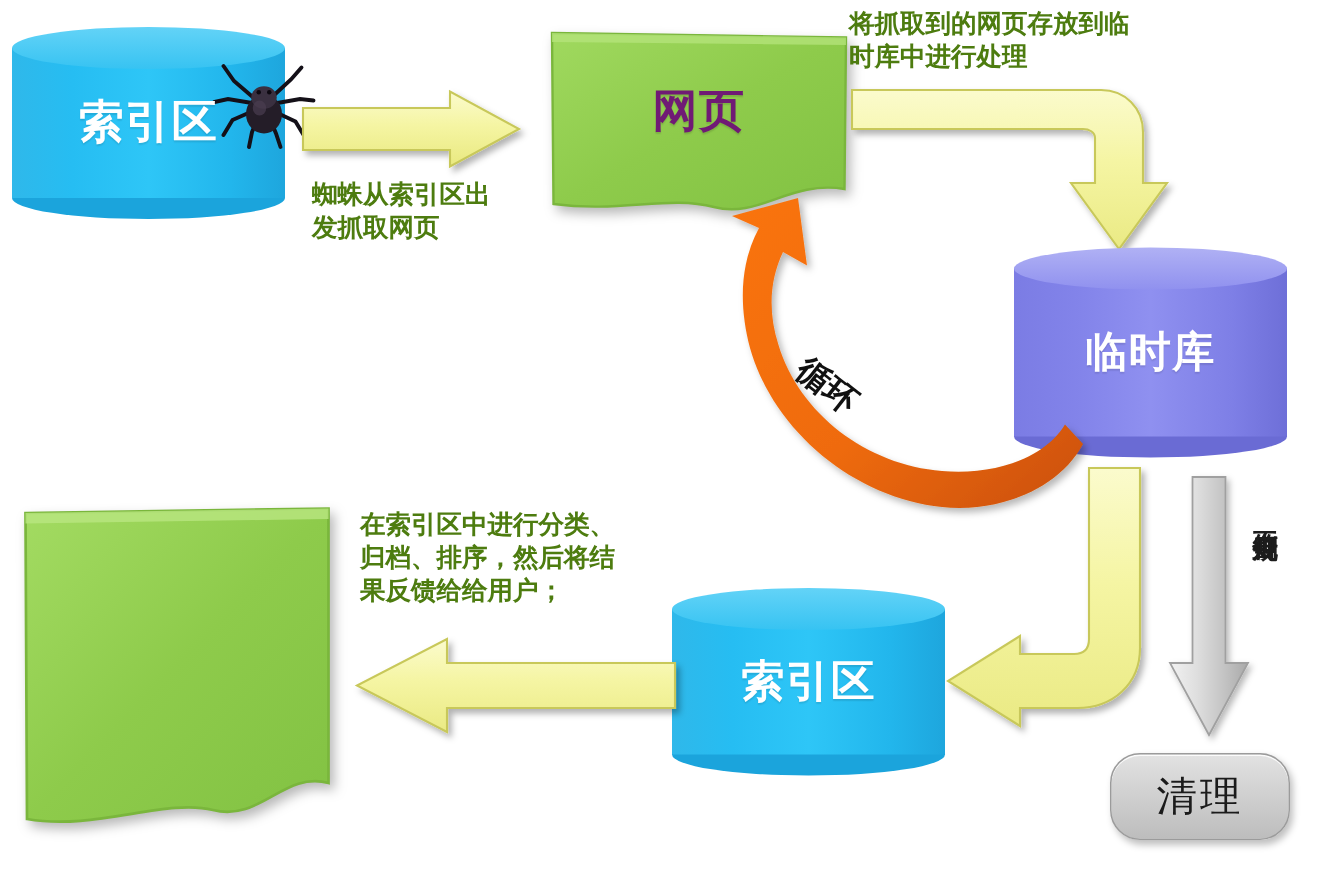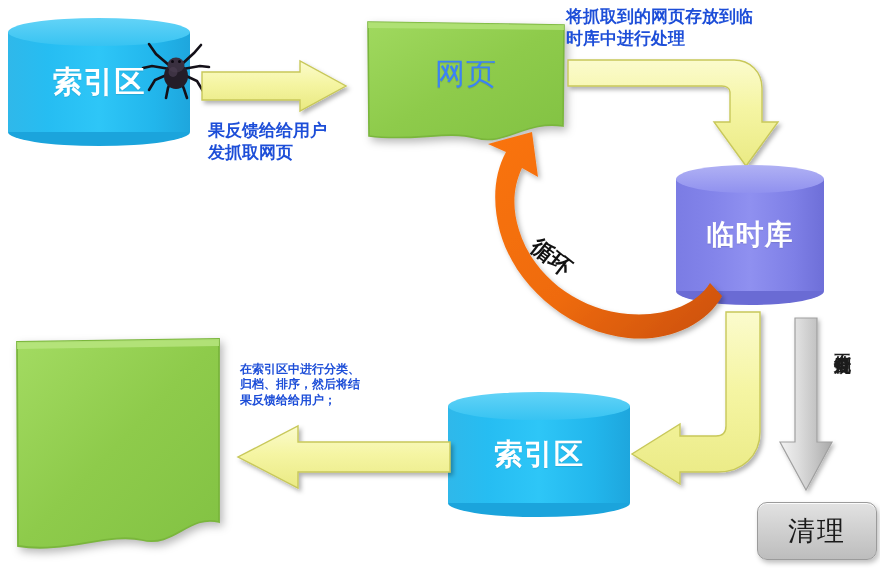--- a/index.html
+++ b/index.html
@@ -77,34 +77,34 @@
   
   .doc {
     position: absolute;
     filter: drop-shadow(3px 4px 4px rgba(0,0,0,0.28));
   }
   .doc svg { display:block; width:100%; height:100%; }
   .doc .doc-label {
     position: absolute;
     left: 0; right: 0;
     text-align: center;
-    color: #3b82f6;
-    font-weight: 400;
+    color: #701a75;
+    font-weight: 700;
     letter-spacing: 1px;
     text-shadow: 0 1px 1px rgba(0,0,0,0.12);
   }
 
   
   .arrow { position: absolute; }
   .arrow svg { display: block; width: 100%; height: 100%; overflow: visible; }
 
   
   .note {
     position: absolute;
-    color: #1d4ed8;
+    color: #4d7c0f;
     font-weight: 700;
     line-height: 1.28;
     white-space: pre-line;
   }
   .note-v {
     position: absolute;
     color: #1c1c1c;
     font-weight: 700;
     writing-mode: vertical-rl;
     text-orientation: upright;
@@ -183,21 +183,21 @@
           <stop offset="100%" stop-color="#e9e980"></stop>
         </linearGradient>
         <filter id="shA" x="-40%" y="-40%" width="200%" height="200%">
           <feDropShadow dx="2.5" dy="3" stdDeviation="2.2" flood-color="#000" flood-opacity="0.3"></feDropShadow>
         </filter>
       </defs>
       <path d="M2 12 L100 12 L100 1 L146 26 L100 51 L100 40 L2 40 Z" fill="url(#gyA)" stroke="#c8c85a" stroke-width="1.4" filter="url(#shA)"></path>
     </svg>
   </div>
 
-  <div class="note" style="left:208px; top:120px; width:150px; font-size:17px;">果反馈给给用户
+  <div class="note" style="left:208px; top:120px; width:150px; font-size:17px;">蜘蛛从索引区出
 发抓取网页</div>
 
   <div class="doc" style="left:366px; top:20px; width:200px; height:122px;">
     <svg viewBox="0 0 200 122" preserveAspectRatio="none">
       <defs>
         <linearGradient id="ggA" x1="0" y1="0" x2="1" y2="1">
           <stop offset="0%" stop-color="#a0d95f"></stop>
           <stop offset="50%" stop-color="#8ecb4b"></stop>
           <stop offset="100%" stop-color="#82c243"></stop>
         </linearGradient>
@@ -224,21 +224,21 @@
         </filter>
       </defs>
       <path d="M2 2
                L168 2 C184 2 196 14 196 30
                L196 64 L212 64 L180 108 L148 64 L164 64
                L164 34 C164 30 160 28 156 28
                L2 28 Z" fill="url(#gyB)" stroke="#c8c85a" stroke-width="1.4" filter="url(#shB)"></path>
     </svg>
   </div>
 
-  <div class="cyl cyl-purple" style="left:676px; top:165px; width:148px; height:140px; font-size:28px;">
+  <div class="cyl cyl-purple" style="left:676px; top:165px; width:182px; height:140px; font-size:28px;">
     <div class="shadow-pad"></div>
     <div class="bot"></div>
     <div class="body"></div>
     <div class="top"></div>
     <div class="cyl-label">临时库</div>
   </div>
 
   <div class="arrow" style="left:470px; top:130px; width:260px; height:215px;">
     <svg viewBox="0 0 260 215">
       <defs>
@@ -297,33 +297,33 @@
         <filter id="shE" x="-40%" y="-40%" width="200%" height="200%">
           <feDropShadow dx="2" dy="2.5" stdDeviation="2" flood-color="#000" flood-opacity="0.28"></feDropShadow>
         </filter>
       </defs>
       <path d="M17 2 L39 2 L39 126 L54 126 L28 174 L2 126 L17 126 Z" fill="url(#ggrA)" stroke="#a0a0a0" stroke-width="1.2" filter="url(#shE)"></path>
     </svg>
   </div>
 
   <div class="note-v" style="left:834px; top:340px; font-size:17px;">不符合规则</div>
 
-  <div class="gray-btn" style="left:757px; top:502px; width:118px; height:56px;">
+  <div class="gray-btn" style="left:740px; top:502px; width:118px; height:56px;border-radius:20px;">
     <span style="font-size:27px;">清理</span>
   </div>
 
   <div class="cyl cyl-blue" style="left:448px; top:392px; width:182px; height:125px; font-size:29px;">
     <div class="shadow-pad"></div>
     <div class="bot"></div>
     <div class="body"></div>
     <div class="top"></div>
     <div class="cyl-label">索引区</div>
   </div>
 
-  <div class="note" style="left:240px; top:362px; width:206px; font-size:12px;">在索引区中进行分类、
+  <div class="note" style="left:240px; top:340px; width:206px; font-size:17px;">在索引区中进行分类、
 归档、排序，然后将结
 果反馈给给用户；</div>
 
   <div class="arrow" style="left:236px; top:424px; width:216px; height:66px;">
     <svg viewBox="0 0 216 66">
       <defs>
         <linearGradient id="gyD" x1="0" y1="0" x2="0" y2="1">
           <stop offset="0%" stop-color="#fbfbcd"></stop>
           <stop offset="45%" stop-color="#f5f5a3"></stop>
           <stop offset="100%" stop-color="#eaea84"></stop>

